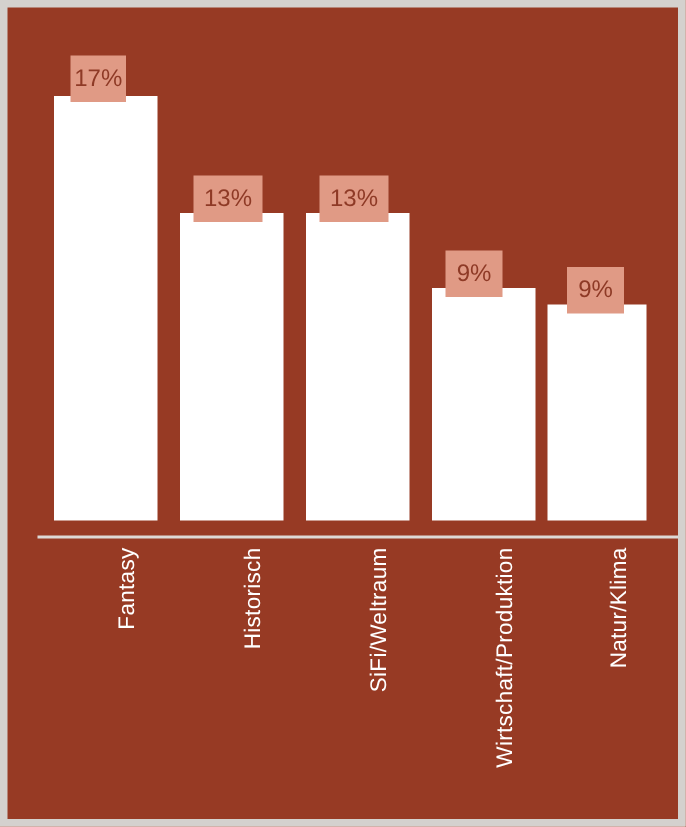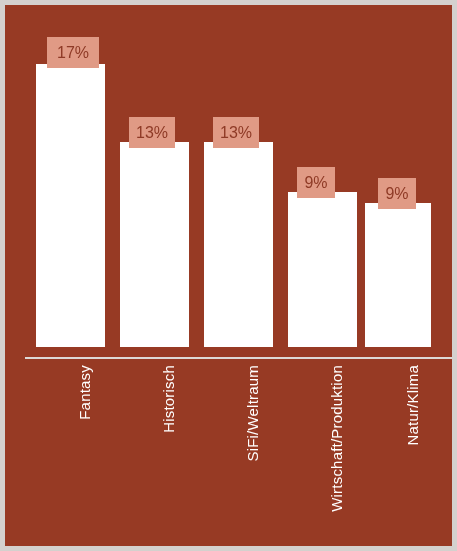--- a/index.html
+++ b/index.html
@@ -76,21 +76,21 @@
 </style>
 </head>
 <body>
 
 <div id="chart-frame">
   <div id="plot-area">
 
     <div id="axis-line"></div>
 
     <div class="bar" style="left:31px; width:69px; height:283px;"></div>
-    <div class="data-label" style="left:42px; top:32px; width:52px; height:31px;">17%</div>
+    <div class="data-label" style="left:42px; top:32px; width:37px; height:31px;">17%</div>
     <div class="cat-label" style="left:72px;">Fantasy</div>
 
     <div class="bar" style="left:115px; width:69px; height:205px;"></div>
     <div class="data-label" style="left:124px; top:112px; width:46px; height:31px;">13%</div>
     <div class="cat-label" style="left:156px;">Historisch</div>
 
     <div class="bar" style="left:199px; width:69px; height:205px;"></div>
     <div class="data-label" style="left:208px; top:112px; width:46px; height:31px;">13%</div>
     <div class="cat-label" style="left:240px;">SiFi/Weltraum</div>
 

